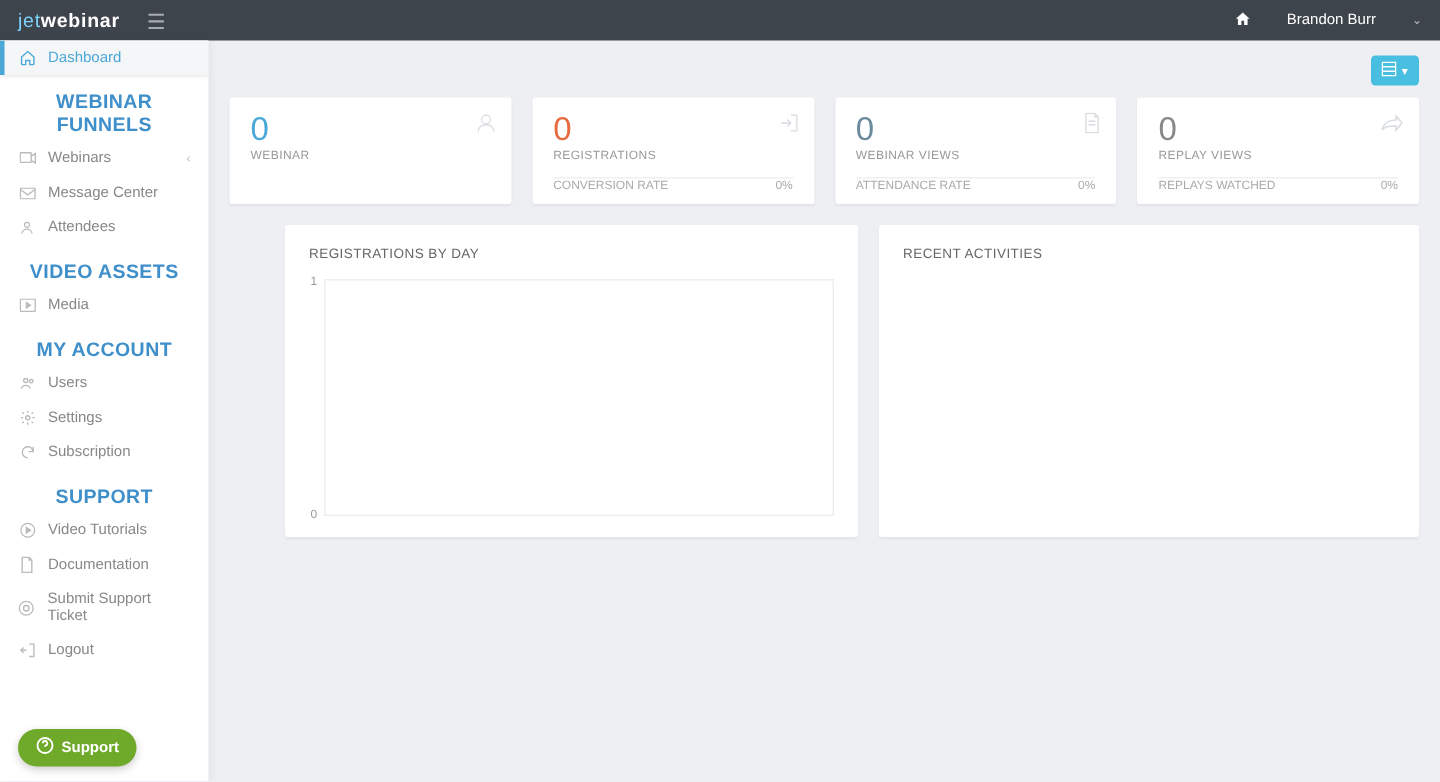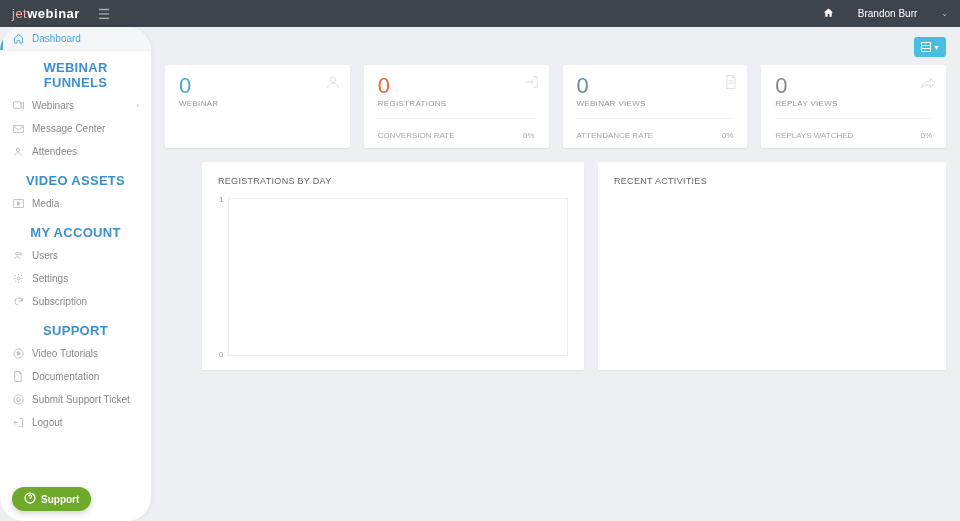--- a/index.html
+++ b/index.html
@@ -1,25 +1,25 @@
 <!DOCTYPE html>
 <html><head>
 <meta charset="utf-8">
 <style>
 * { margin: 0; padding: 0; box-sizing: border-box; }
 body { font-family: -apple-system, "Helvetica Neue", Arial, sans-serif; background: #edeff2; height: 521px; width: 960px; overflow: hidden; }
 .topbar { height: 27px; background: #3e444b; display: flex; align-items: center; padding: 0 12px; color: #fff; }
 .brand { font-size: 13px; letter-spacing: 0.5px; }
-.brand .thin { font-weight: 300; color: #fca5a5; }
+.brand .thin { font-weight: 300; color: #7dd3fc; }
 .brand .bold { font-weight: 600; color: #fff; }
 .menu-icon { margin-left: 18px; cursor: pointer; color: #a6abb1; font-size: 14px; }
 .topbar-right { margin-left: auto; display: flex; align-items: center; gap: 24px; font-size: 10px; cursor: pointer; }
 .topbar-right .caret { font-size: 8px; color: #bbb; }
 .layout { display: flex; height: calc(521px - 27px); }
-.sidebar { width: 151px; background: #fff; height: 100%; box-shadow: 2px 0 4px rgba(0,0,0,0.04); overflow-y: auto; font-size: 10px; border-radius: 24px; }
+.sidebar { width: 139px; background: #fff; height: 100%; box-shadow: 2px 0 4px rgba(0,0,0,0.04); overflow-y: auto; font-size: 10px; }
 .sidebar .item { display: flex; align-items: center; padding: 6px 12px; color: #888; cursor: pointer; gap: 8px; position: relative; }
 .sidebar .item.active { color: #4aa8d8; background: #f5f6f8; box-shadow: 0 1px 2px rgba(0,0,0,0.08); }
 .sidebar .item.active::before { content: ""; position: absolute; left: 0; top: 0; bottom: 0; width: 3px; background: #4aa8d8; }
 .sidebar .item .ic { width: 12px; color: #bbb; font-size: 11px; display: inline-flex; justify-content: center; }
 .sidebar .item.active .ic { color: #4aa8d8; }
 .sidebar .item .arrow { margin-left: auto; font-size: 8px; color: #bbb; }
 .sidebar .section { padding: 10px 12px 4px; color: #3f8fca; font-size: 13px; font-weight: 600; letter-spacing: 0.3px; text-align: center; }
 .main { flex: 1; padding: 10px 14px; overflow-y: auto; }
 .toolbar { display: flex; justify-content: flex-end; margin-bottom: 8px; }
 .tool-btn { background: #48bfe0; color: #fff; width: 32px; height: 20px; border-radius: 3px; display: flex; align-items: center; justify-content: center; cursor: pointer; gap: 3px; }
@@ -27,21 +27,21 @@
 .stats { display: flex; gap: 14px; margin-bottom: 14px; }
 .card { background: #fff; border-radius: 2px; box-shadow: 0 1px 2px rgba(0,0,0,0.05); position: relative; }
 .stat { flex: 1; padding: 10px 14px 8px; min-height: 68px; }
 .stat .num { font-size: 22px; font-weight: 300; line-height: 1; }
 .stat .num.c0 { color: #4aa8d8; }
 .stat .num.c1 { color: #e96a3f; }
 .stat .num.c2 { color: #6b8b9d; }
 .stat .num.c3 { color: #888; }
 .stat .label { font-size: 8px; color: #999; letter-spacing: 0.3px; margin-top: 2px; }
 .stat .corner { position: absolute; right: 10px; top: 10px; color: #d8dbe0; font-size: 16px; }
-.stat .subrow { display: flex; justify-content: space-between; font-size: 8px; color: #aaa; border-top: 1px solid #f0f0f0; margin-top: 10px; padding-top: 12px; }
+.stat .subrow { display: flex; justify-content: space-between; font-size: 8px; color: #aaa; border-top: 1px solid #f0f0f0; margin-top: 10px; padding-top: 0; }
 .stat.no-sub .subrow { visibility: hidden; }
 .panels { display: flex; gap: 14px; }
 .panel { padding: 14px 16px; }
 .panel.left { flex: 0 0 382px; margin-left: 37px; }
 .panel.right { flex: 1; }
 .panel-title { font-size: 9px; color: #666; letter-spacing: 0.3px; margin-bottom: 12px; }
 .chart { border: 1px solid #eee; height: 158px; position: relative; margin-left: 10px; }
 .ylab { position: absolute; left: -10px; font-size: 8px; color: #999; }
 .ylab.top { top: -4px; }
 .ylab.bot { bottom: -4px; }

